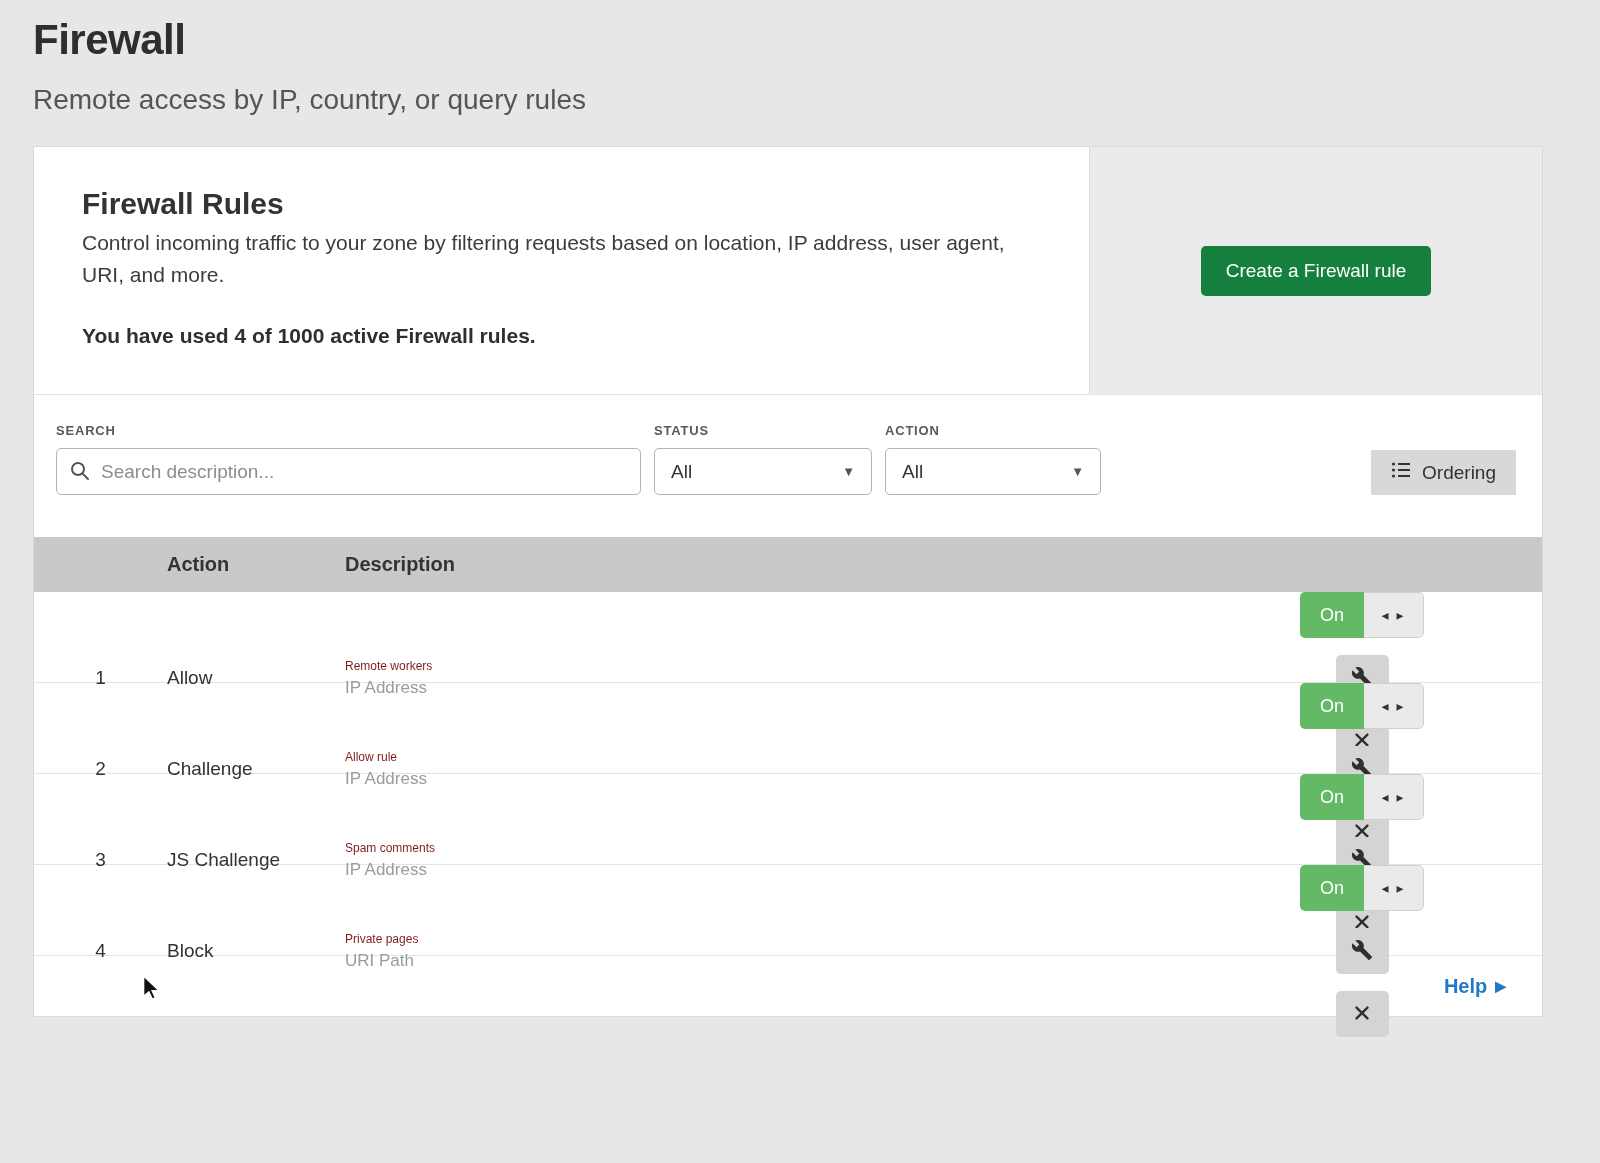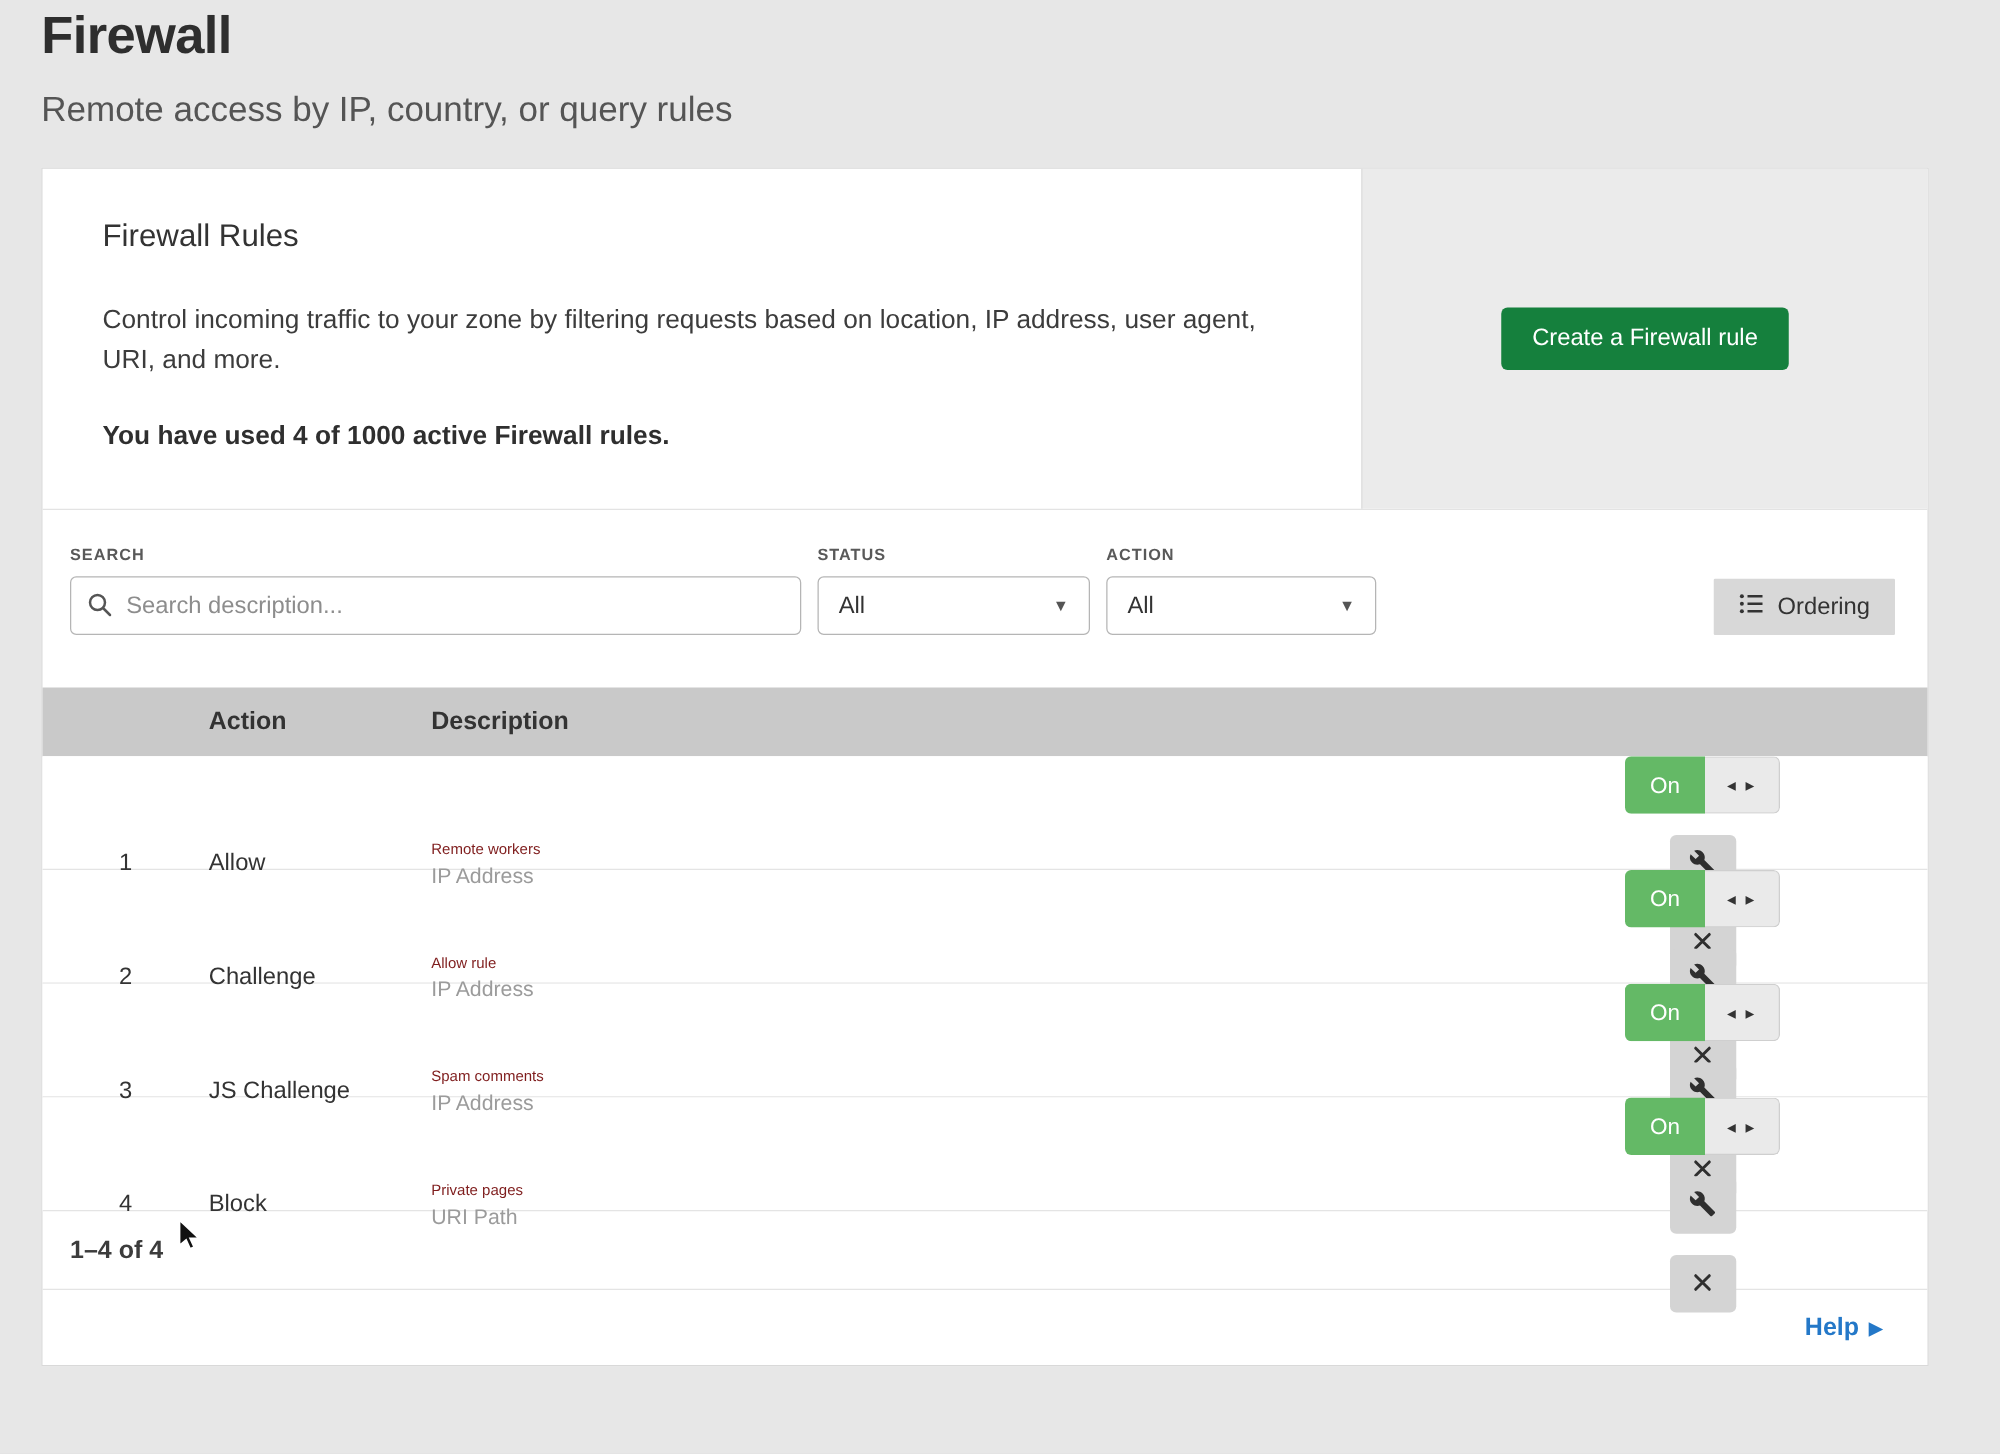--- a/index.html
+++ b/index.html
@@ -8,21 +8,21 @@
     background: #d9d9d9;
     font-family: "Liberation Sans", sans-serif;
   }
   .page {
     width: 1600px;
     height: 1163px;
     background: #e7e7e7;
     position: relative;
     overflow: hidden;
   }
-  .page-header { padding: 4px 0 0 33px; }
+  .page-header { padding: 16px 0 0 33px; }
   .page-title {
     margin: 0;
     font-size: 42px;
     font-weight: 700;
     color: #2e2e2e;
     letter-spacing: -0.5px;
   }
   .page-subtitle {
     margin: 20px 0 0;
     font-size: 28px;
@@ -41,21 +41,21 @@
     padding: 40px 50px 46px 48px;
   }
   .panel-top-right {
     flex: 1;
     background: #ebebeb;
     border-left: 1px solid #ddd;
     display: flex;
     align-items: center;
     justify-content: center;
   }
-  .card-title { margin: 0 0 36px; font-size: 25px; font-weight: 400; color: #333; }
+  .card-title { margin: 0 0 6px; font-size: 30px; font-weight: 700; color: #333; }
   .card-desc { margin: 0; font-size: 21px; line-height: 1.5; color: #3c3c3c; max-width: 960px; }
   .card-usage { margin: 34px 0 0; font-size: 21px; font-weight: 700; color: #2f2f2f; }
   .create-btn {
     background: #15803d;
     color: #fff;
     border: none;
     border-radius: 5px;
     padding: 14px 25px;
     font-size: 19px;
     font-weight: 500;
@@ -398,21 +398,20 @@
               </svg></span>
         </button>
         <button class="icon-btn">
           <span><svg width="20" height="20" viewBox="0 0 22 22">
                 <path d="M5 5 L17 17 M17 5 L5 17" stroke="#2f2f2f" stroke-width="2.6" stroke-linecap="round"></path>
               </svg></span>
         </button>
       </div>
     </div>
 
-    <div class="pagination">1–4 of 4</div>
 
     <div class="help-row">
       <a class="help-link">
         <span>Help</span>
         <span class="help-arrow">▶</span>
       </a>
     </div>
 
   </div>
 

